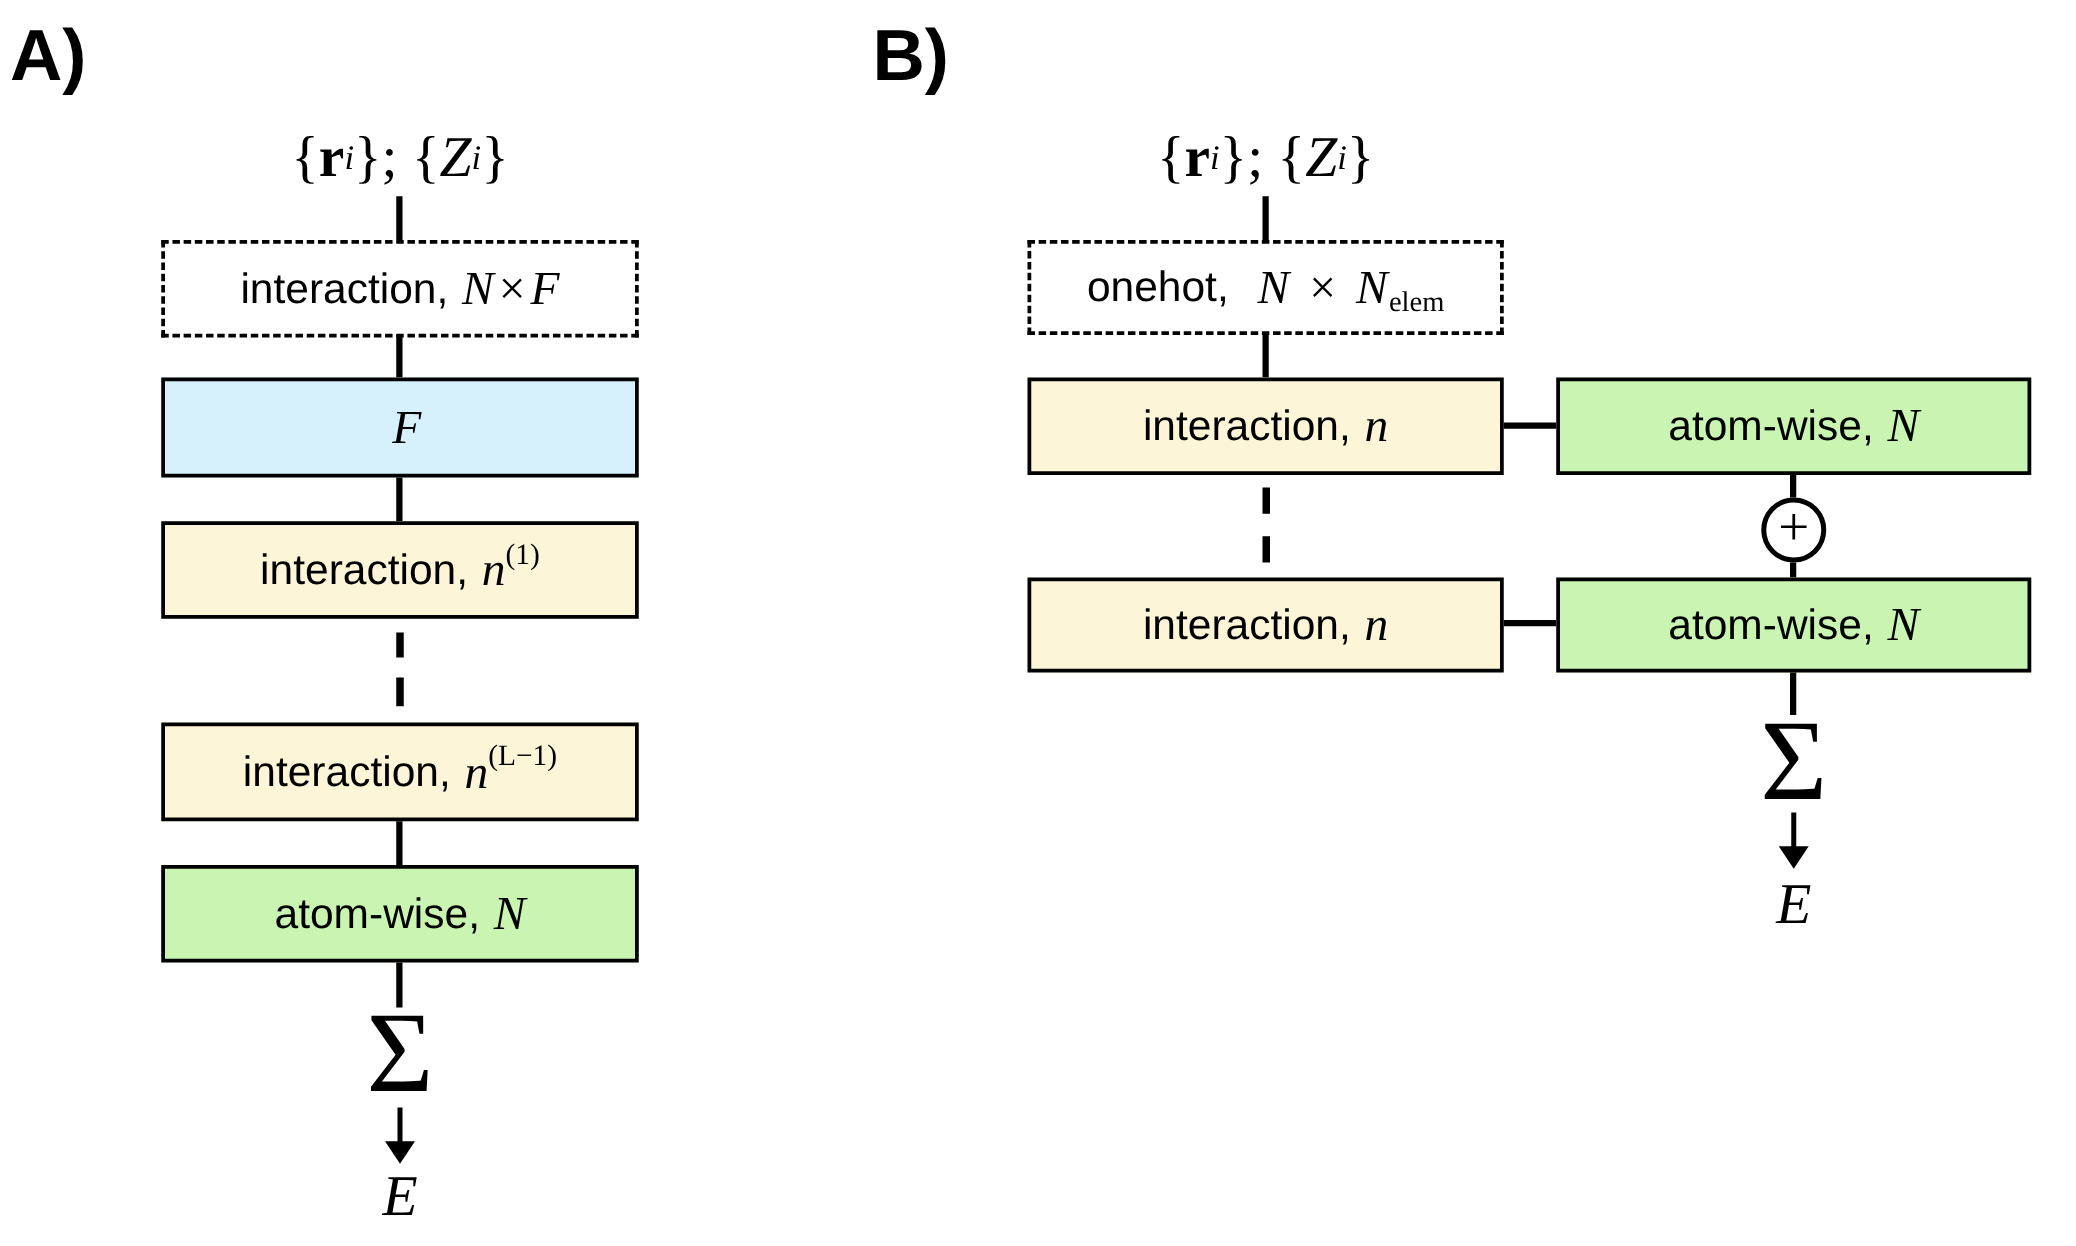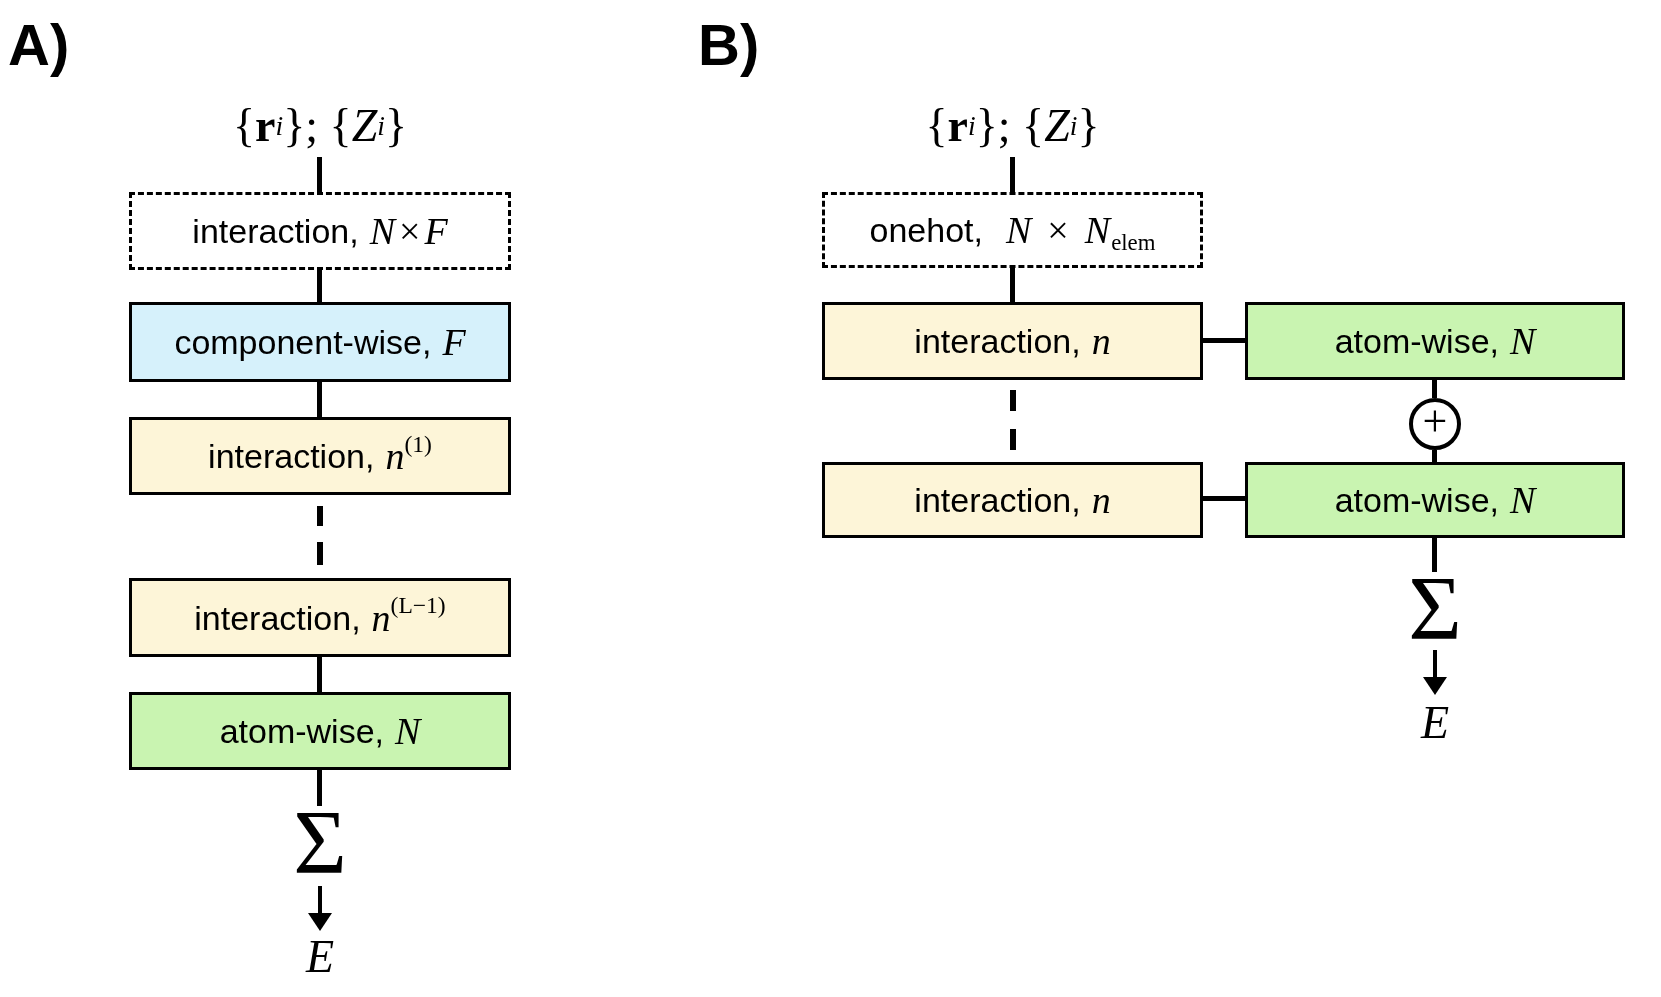--- a/index.html
+++ b/index.html
@@ -79,21 +79,20 @@
   <div class="box dashed-box" style="left:129px;top:192px;width:382px;height:78px;">
     <span class="word">interaction,</span>
       <span class="math">N</span>
       <span class="math mathop">×</span>
       <span class="math" style="margin-left:0;">F</span>
   </div>
 
   <div class="vline" style="left:317px;top:268px;height:34px;"></div>
 
   <div class="box blue" style="left:129px;top:302px;width:382px;height:80px;">
-    <span class="word">component-wise,</span>
       <span class="math">F</span>
   </div>
 
   <div class="vline" style="left:317px;top:382px;height:35px;"></div>
 
   <div class="box cream" style="left:129px;top:417px;width:382px;height:78px;">
     <span class="word">interaction,</span>
       <span class="math"><span>n</span><sup>(1)</sup></span>
   </div>
 

